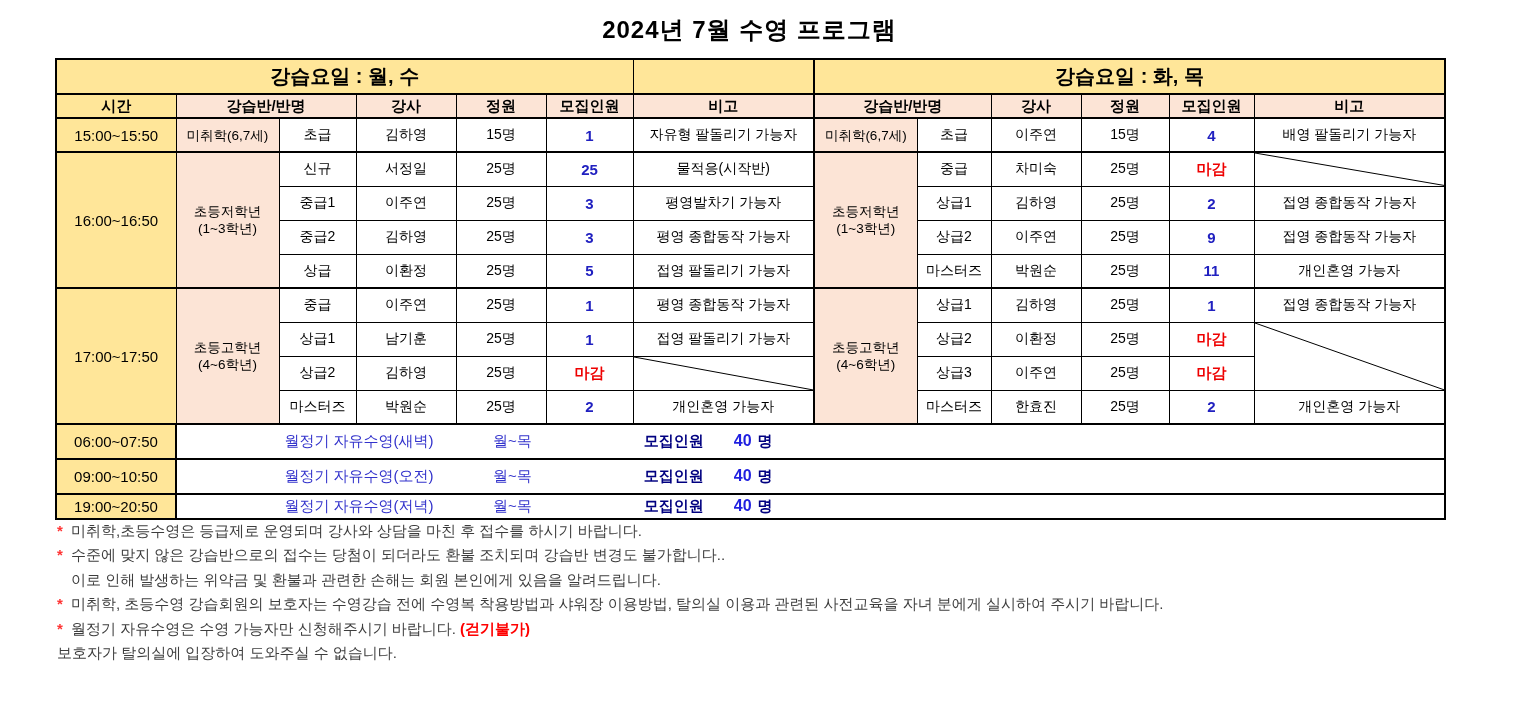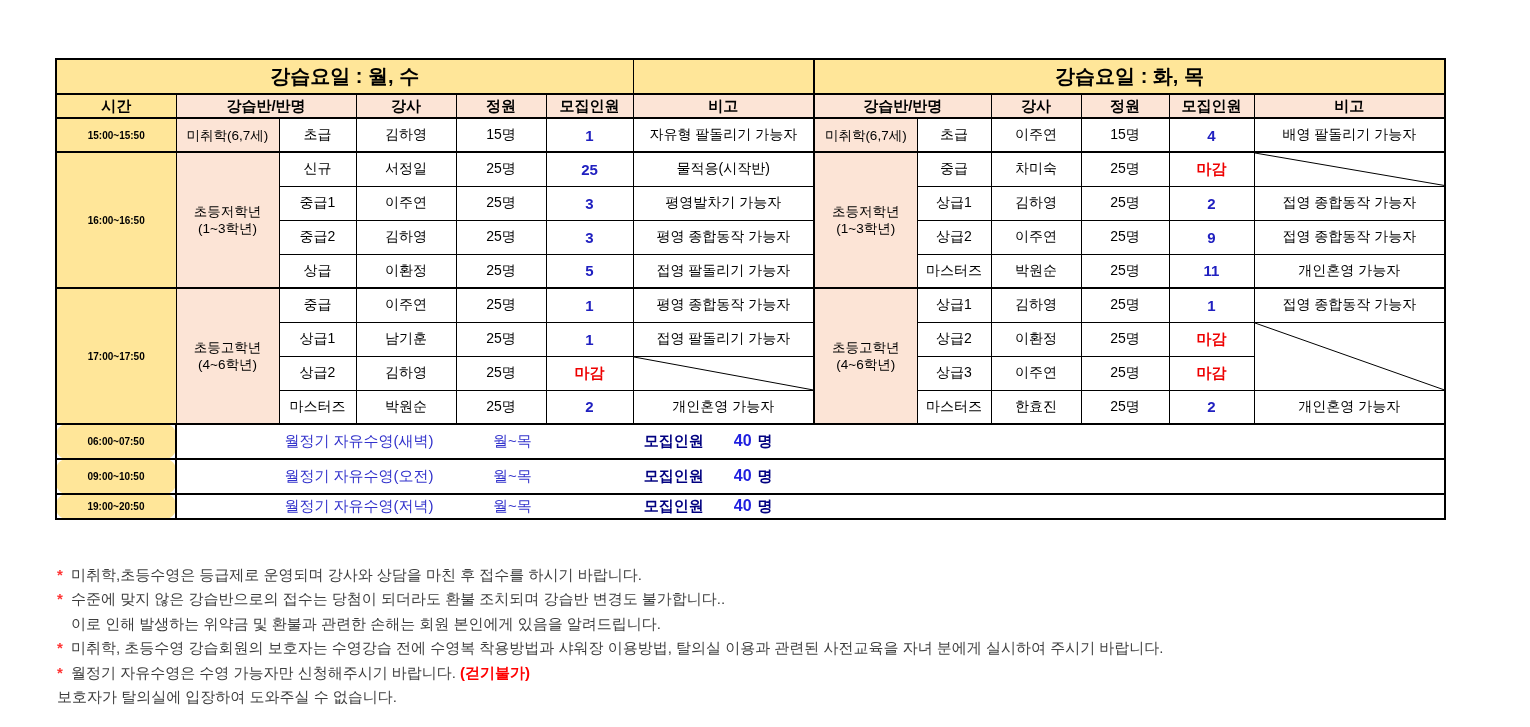--- a/index.html
+++ b/index.html
@@ -16,46 +16,47 @@
     border-collapse:collapse;table-layout:fixed;border:2px solid #000;
   }
   td{
     border:1px solid #000;text-align:center;vertical-align:middle;
     padding:0;font-size:14px;overflow:hidden;white-space:nowrap;
   }
   .yellow{background:#FFE699;}
   .peach{background:#FCE4D6;}
   .hA{font-size:20px;font-weight:bold;}
   .hB{font-size:15px;font-weight:bold;}
-  .time{font-size:10px;font-weight:bold;margin-top:48px;}
+  .time{font-size:15px;font-weight:normal;margin-top:48px;}
   .group{font-size:13.5px;line-height:17px;}
   .recruit{font-size:15px;font-weight:bold;color:#2020C0;}
   .recruit.closed{color:#EE0000;}
   .bb2{border-bottom-width:2px;}
   .bt2{border-top-width:2px;}
   .bl2{border-left-width:2px;}
-  .br2{border-right-width:2px;border-radius:11px;}
+  .br2{border-right-width:2px;}
   td.diag{position:relative;}
   td.diag svg{position:absolute;top:0;left:0;width:100%;height:100%;display:block;}
   .free-cell{text-align:left;font-size:15px;}
   .free-cell .name{display:inline-block;width:240px;margin-left:62px;text-align:center;color:#3333CC;}
   .free-cell .days{display:inline-block;margin-left:14px;color:#3333CC;}
   .free-cell .label{display:inline-block;margin-left:112px;color:#000080;font-weight:bold;}
   .free-cell .count{display:inline-block;margin-left:30px;color:#1F1FE0;font-weight:bold;font-size:16px;}
   .free-cell .unit{display:inline-block;margin-left:6px;color:#000080;font-weight:bold;}
-  .footnotes{position:absolute;left:57px;top:563px;font-size:15px;color:#3D3D3D;}
+  .footnotes{position:absolute;left:57px;top:519px;font-size:15px;color:#3D3D3D;}
   .fn{line-height:24.4px;white-space:nowrap;}
   .fn .mark{display:inline-block;width:14px;color:#FF3333;font-weight:bold;}
   .fn .suffix{color:#FF0000;font-weight:bold;margin-left:4px;}
 </style>
 </head>
 <body>
 
 <div class="page">
 
+  <div class="title">2024년 7월 수영 프로그램</div>
 
   <table class="sched">
     <colgroup>
       <col style="width:120px">
         <col style="width:103px">
         <col style="width:77px">
         <col style="width:100px">
       <col style="width:90px">
         <col style="width:87px">
         <col style="width:181px">

